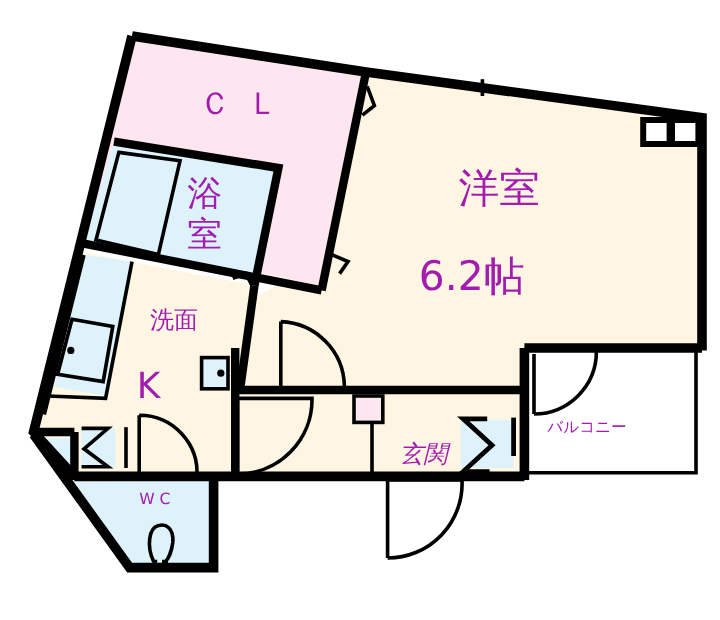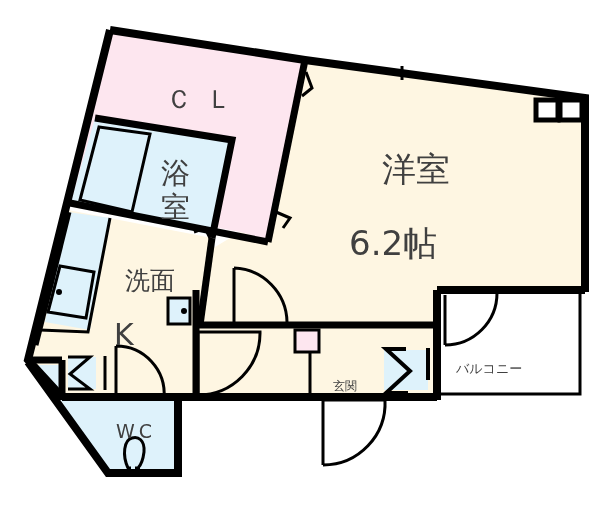--- a/index.html
+++ b/index.html
@@ -1,26 +1,26 @@
 <!DOCTYPE html>
 <html><head>
   <meta charset="utf-8">
   <style>
     html, body { margin: 0; padding: 0; background: #ffffff; }
     body { width: 600px; height: 517px; position: relative; overflow: hidden; }
     #plan { position: absolute; left: 0; top: 0; width: 600px; height: 517px; }
-    .lbl { position: absolute; color: #404040; font-family: "DejaVu Sans", sans-serif; white-space: nowrap; line-height: 1; margin-top: 12px; }
+    .lbl { position: absolute; color: #a21caf; font-family: "DejaVu Sans", sans-serif; white-space: nowrap; line-height: 1; }
     .lbl-cl { left: 166px; top: 74px; font-size: 26px; letter-spacing: 14px; }
-    .lbl-bath { left: 156px; top: 144px; font-size: 29px; line-height: 34px; width: 34px; white-space: normal; text-align: right; }
+    .lbl-bath { left: 156px; top: 144px; font-size: 29px; line-height: 34px; width: 34px; white-space: normal; text-align: left; }
     .lbl-room { left: 382px; top: 140px; font-size: 34px; }
     .lbl-size { left: 349px; top: 214px; font-size: 34px; }
-    .lbl-wash { left: 125px; top: 256px; font-size: 25px; }
+    .lbl-wash { left: 125px; top: 256px; font-size: 20px; }
     .lbl-k { left: 114px; top: 308px; font-size: 30px; }
-    .lbl-wc { left: 116px; top: 410px; font-size: 19px; letter-spacing: 4px; }
-    .lbl-entry { left: 333px; top: 368px; font-size: 12px; }
+    .lbl-wc { left: 116px; top: 410px; font-size: 13px; letter-spacing: 4px; }
+    .lbl-entry { left: 333px; top: 368px; font-size: 20px; font-style: italic; }
     .lbl-balc { left: 456px; top: 350px; font-size: 13px; }
   </style>
 </head>
 <body>
 
 <svg id="plan" viewBox="0 0 600 517" xmlns="http://www.w3.org/2000/svg">
 
   <polygon points="110,30 305,60 268,240 240,232 70,200" fill="#fde6ef"></polygon>
   <polygon points="305,60 585,98 585,290 437,290 437,325 200,325 210,250 240,232 268,240" fill="#fef6e2"></polygon>
   <polygon points="95,118 232,140 212,235 70,205" fill="#def2fb"></polygon>

